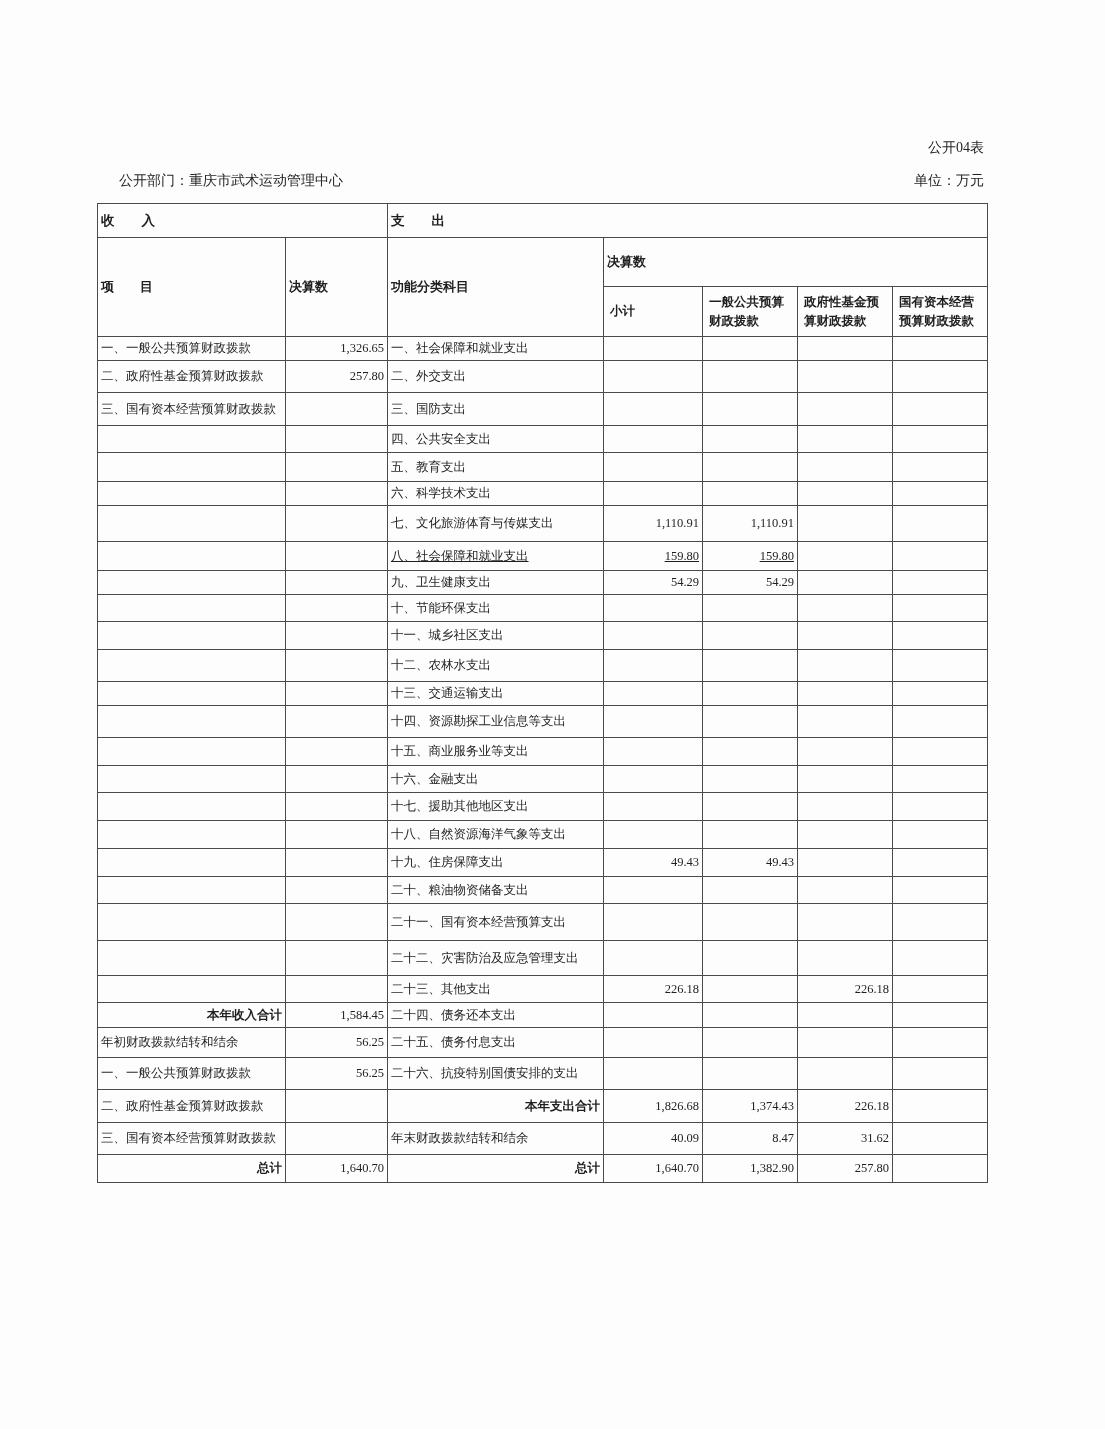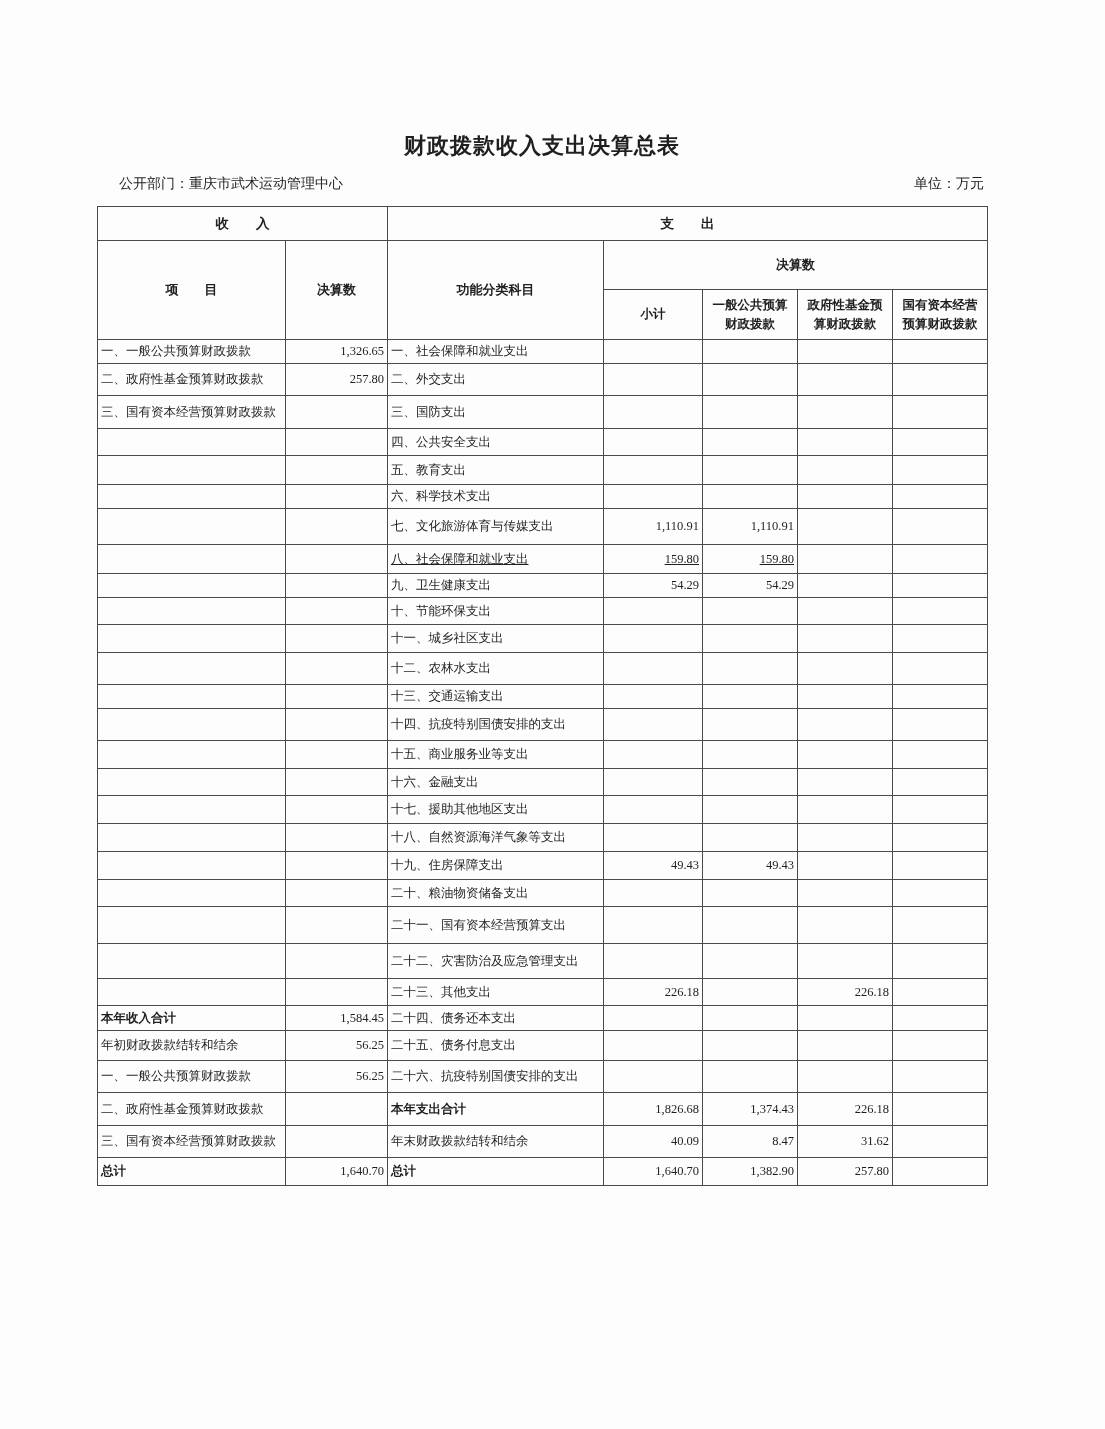--- a/index.html
+++ b/index.html
@@ -48,44 +48,44 @@
   }
   table.budget th, table.budget td {
     border: 1px solid #4a4a4a;
     font-size: 12.5px;
     vertical-align: middle;
     overflow: hidden;
     padding: 1px 3px;
   }
   table.budget th {
     font-weight: bold;
-    text-align: center;
+    text-align: left;
     line-height: 1.45;
   }
   thead tr.sec-row th { height: 31px; font-size: 13.5px; }
   thead tr.mid-row th { font-size: 13px; }
   thead tr.mid-row th.amount-span { height: 46px; }
   thead tr.sub-row th { height: 47px; font-size: 12.5px; padding: 1px 6px; }
   td.c-item { text-align: left; padding-left: 4px; }
   td.c-exp  { text-align: left; padding-left: 5px; }
   td.c-num  { text-align: right; padding-right: 6px; }
-  td.total  { text-align: left; font-weight: bold; padding-left: 3px; }
+  td.total  { text-align: right; font-weight: bold; padding-left: 3px; }
   .footnote {
     font-size: 12.5px;
     margin-top: 11px;
     padding-left: 2px;
     white-space: pre-wrap;
     line-height: 1.4;
   }
 </style>
 </head>
 <body>
 
 <div class="sheet">
-  <h1 class="doc-title">财政拨款收入支出决算总表</h1>
+  <div class="table-code">公开04表</div>
   <div class="meta-row">
     <span class="dept">公开部门：重庆市武术运动管理中心</span>
     <span class="unit">单位：万元</span>
   </div>
 
   <table class="budget">
     <colgroup>
       <col style="width:188px">
         <col style="width:102px">
         <col style="width:216px">
@@ -226,21 +226,21 @@
           <td class="c-num"></td>
           <td class="c-exp">十三、交通运输支出</td>
           <td class="c-num"></td>
           <td class="c-num"></td>
           <td class="c-num"></td>
           <td class="c-num"></td>
         </tr>
         <tr style="height: 32px;">
           <td class="c-item"></td>
           <td class="c-num"></td>
-          <td class="c-exp">十四、抗疫特别国债安排的支出</td>
+          <td class="c-exp">十四、资源勘探工业信息等支出</td>
           <td class="c-num"></td>
           <td class="c-num"></td>
           <td class="c-num"></td>
           <td class="c-num"></td>
         </tr>
         <tr style="height: 28px;">
           <td class="c-item"></td>
           <td class="c-num"></td>
           <td class="c-exp">十五、商业服务业等支出</td>
           <td class="c-num"></td>

